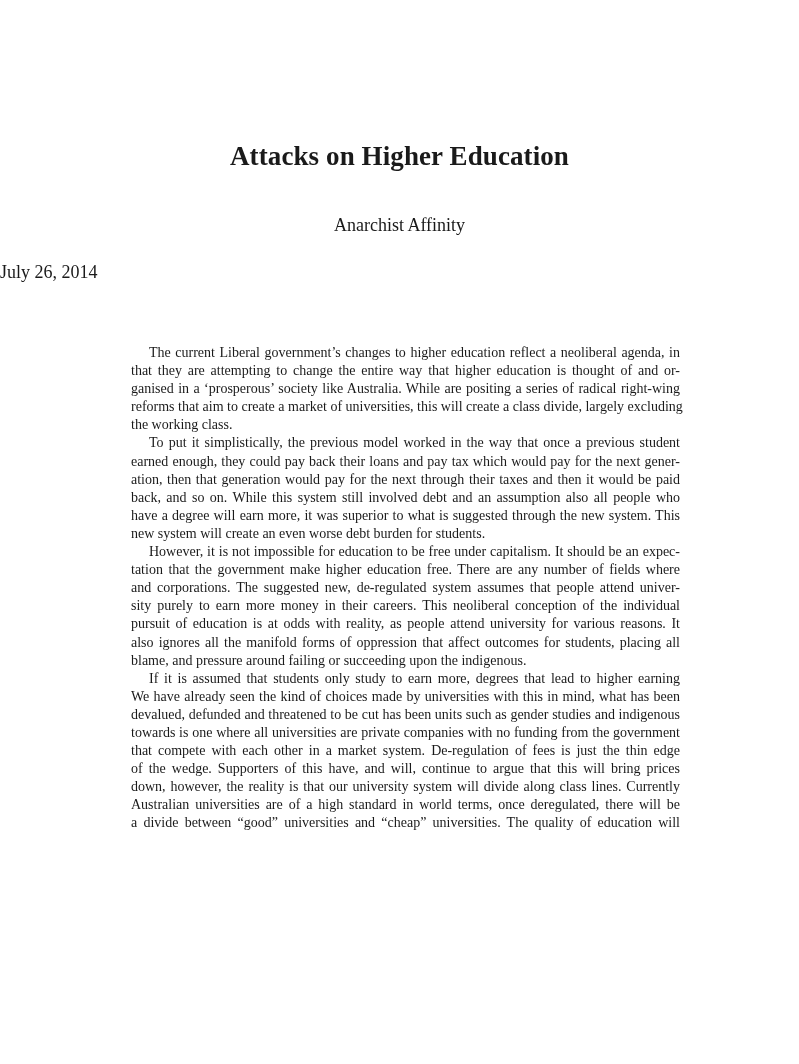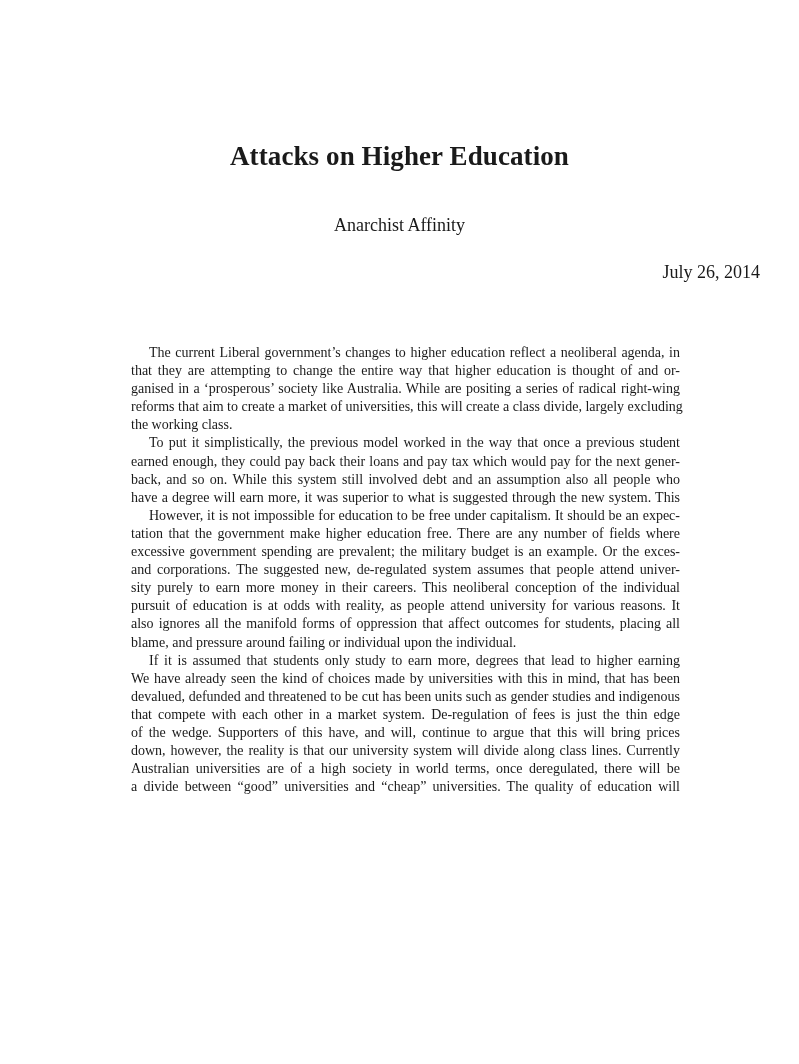--- a/index.html
+++ b/index.html
@@ -1,21 +1,21 @@
 <!DOCTYPE html>
 <html><head>
   <meta charset="utf-8">
   <style>
     html, body { margin: 0; padding: 0; background: #ffffff; }
     body { width: 799px; height: 1064px; position: relative; overflow: hidden;
       font-family: "Liberation Serif", "DejaVu Serif", serif; color: #1a1a1a; }
     .title { position: absolute; top: 141px; left: 0; width: 799px; text-align: center;
       font-size: 27px; font-weight: bold; letter-spacing: 0.1px; }
     .author { position: absolute; top: 215px; left: 0; width: 799px; text-align: center; font-size: 18px; }
-    .date { position: absolute; top: 262px; left: 0; width: 760px; text-align: right; font-size: 18px; }
+    .date { position: absolute; top: 262px; left: 0; width: 760px; text-align: left; font-size: 18px; }
     .body { position: absolute; top: 344px; left: 131px; width: 549px; font-size: 14px; }
     .line { height: 18.1px; line-height: 18.1px; text-align: justify; text-align-last: justify; white-space: nowrap; overflow: visible; }
     .line.last { text-align-last: left; }
     .line.indent { text-indent: 18px; }
   </style>
 </head>
 <body>
 
 <div>
   <h1 class="title" style="margin:0;">Attacks on Higher Education</h1>
@@ -26,37 +26,39 @@
     <div>
       <div class="line indent">The current Liberal government’s changes to higher education reflect a neoliberal agenda, in</div>
       <div class="line">that they are attempting to change the entire way that higher education is thought of and or-</div>
       <div class="line">ganised in a ‘prosperous’ society like Australia. While are positing a series of radical right-wing</div>
       <div class="line">reforms that aim to create a market of universities, this will create a class divide, largely excluding</div>
       <div class="line last">the working class.</div>
     </div>
     <div>
       <div class="line indent">To put it simplistically, the previous model worked in the way that once a previous student</div>
       <div class="line">earned enough, they could pay back their loans and pay tax which would pay for the next gener-</div>
+      <div class="line">ation, then that generation would pay for the next through their taxes and then it would be paid</div>
       <div class="line">back, and so on. While this system still involved debt and an assumption also all people who</div>
       <div class="line">have a degree will earn more, it was superior to what is suggested through the new system. This</div>
+      <div class="line last">new system will create an even worse debt burden for students.</div>
     </div>
     <div>
       <div class="line indent">However, it is not impossible for education to be free under capitalism. It should be an expec-</div>
       <div class="line">tation that the government make higher education free. There are any number of fields where</div>
-      <div class="line">excessive government spending are prevalent; the military budget is an example. Or the exces-</div>
       <div class="line">and corporations. The suggested new, de-regulated system assumes that people attend univer-</div>
       <div class="line">sity purely to earn more money in their careers. This neoliberal conception of the individual</div>
       <div class="line">pursuit of education is at odds with reality, as people attend university for various reasons. It</div>
       <div class="line">also ignores all the manifold forms of oppression that affect outcomes for students, placing all</div>
-      <div class="line last">blame, and pressure around failing or individual upon the individual.</div>
+      <div class="line last">blame, and pressure around failing or succeeding upon the indigenous.</div>
     </div>
     <div>
       <div class="line indent">If it is assumed that students only study to earn more, degrees that lead to higher earning</div>
-      <div class="line">We have already seen the kind of choices made by universities with this in mind, that has been</div>
+      <div class="line">We have already seen the kind of choices made by universities with this in mind, what has been</div>
       <div class="line">devalued, defunded and threatened to be cut has been units such as gender studies and indigenous</div>
+      <div class="line">towards is one where all universities are private companies with no funding from the government</div>
       <div class="line">that compete with each other in a market system. De-regulation of fees is just the thin edge</div>
       <div class="line">of the wedge. Supporters of this have, and will, continue to argue that this will bring prices</div>
       <div class="line">down, however, the reality is that our university system will divide along class lines. Currently</div>
-      <div class="line">Australian universities are of a high society in world terms, once deregulated, there will be</div>
+      <div class="line">Australian universities are of a high standard in world terms, once deregulated, there will be</div>
       <div class="line">a divide between “good” universities and “cheap” universities. The quality of education will</div>
     </div>
   </div>
 </div>
 
 </body></html>

